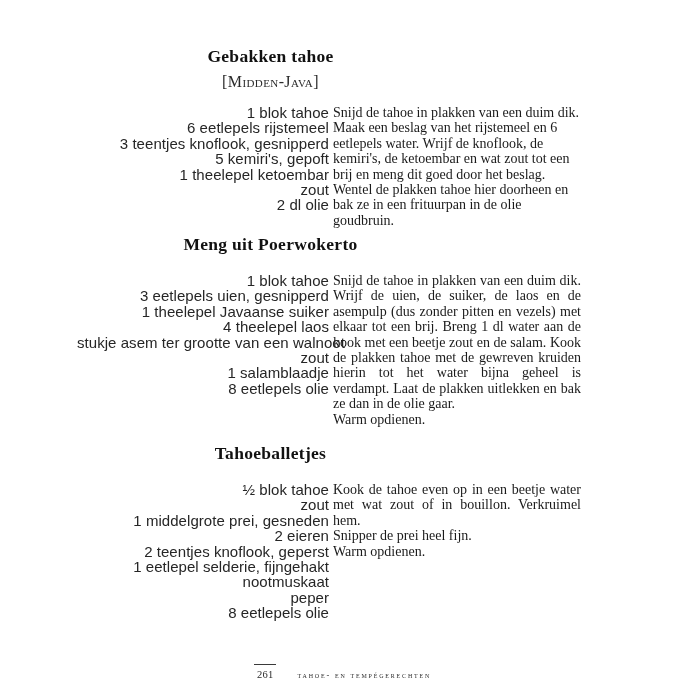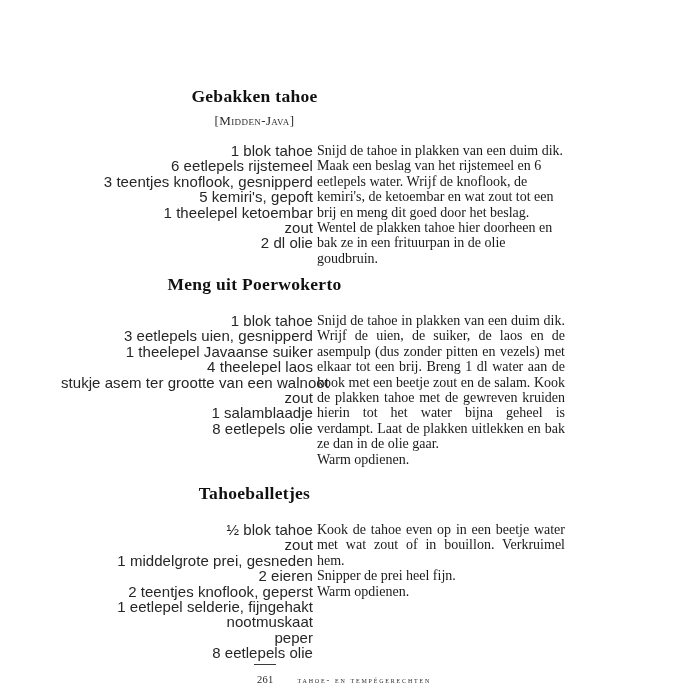--- a/index.html
+++ b/index.html
@@ -18,40 +18,39 @@
   .page {
     position: relative;
     width: 700px;
     height: 700px;
     box-sizing: border-box;
   }
 
   
   .recipe {
     position: absolute;
-    left: 1px;
+    left: 17px;
     width: 643px;
-    margin-top: 40px;
   }
 
   .recipe-title {
     text-align: center;
     font-family: "Liberation Serif", "DejaVu Serif", serif;
     font-weight: bold;
     font-size: 17.5px;
     letter-spacing: 0.3px;
     color: #111111;
     margin: 0;
     padding-right: 136px; 
   }
 
   .recipe-subtitle {
     text-align: center;
     font-family: "Liberation Serif", "DejaVu Serif", serif;
-    font-size: 13px;
+    font-size: 16px;
     font-variant: small-caps;
     letter-spacing: 0.4px;
     color: #2a2a2a;
     margin: 6px 0 0 0;
     padding-right: 136px;
   }
 
   .recipe-body {
     position: relative;
     margin-top: 14px;
@@ -104,21 +103,20 @@
     justify-content: center;
     align-items: flex-start;
   }
   .footer-inner {
     display: flex;
     align-items: baseline;
     transform: translateX(-6px);
   }
   .folio-wrap {
     position: relative;
-    padding-top: 5px;
   }
   .folio-rule {
     position: absolute;
     top: 0;
     left: 50%;
     transform: translateX(-50%);
     width: 22px;
     height: 1px;
     background: #3a3a3a;
   }

